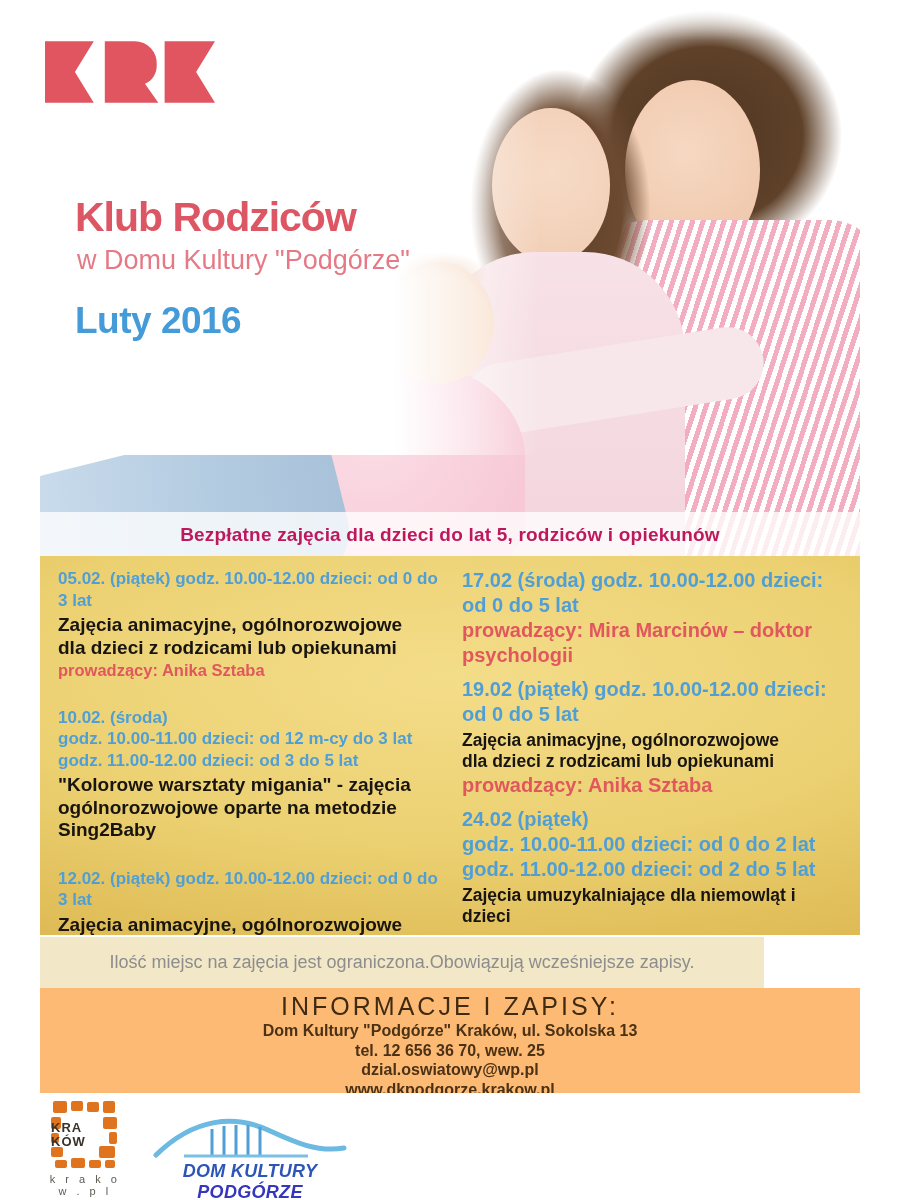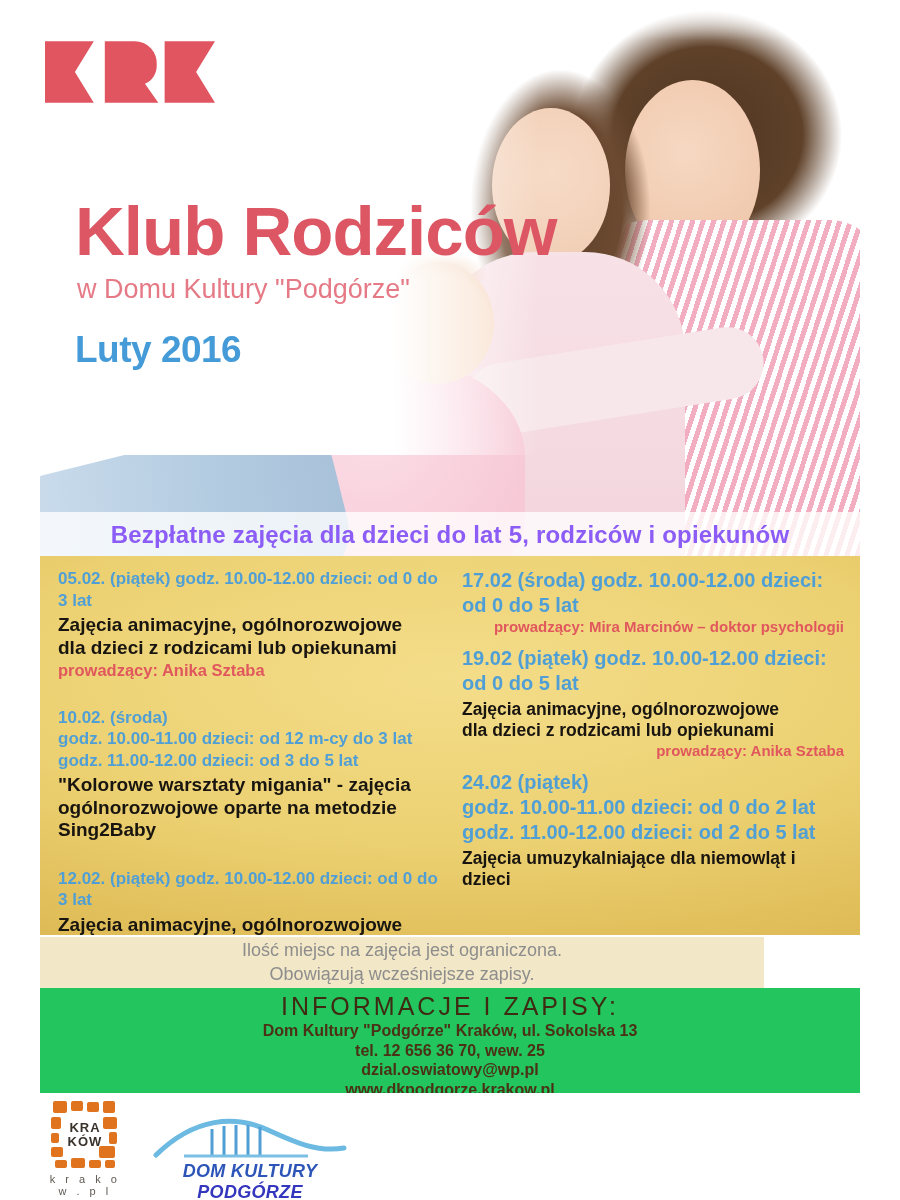--- a/index.html
+++ b/index.html
@@ -31,58 +31,58 @@
     background:radial-gradient(closest-side,#e7b083,rgba(231,176,131,0));}
   .jeans{left:-35px;top:445px;width:340px;height:170px;border-radius:55px;transform:rotate(-14deg);
     background:linear-gradient(100deg,#cfdfee 0%,#b4cce1 60%,#a7c1d9 100%);}
   .white-fade{left:0;top:0;width:100%;height:455px;
     background:linear-gradient(90deg,#ffffff 0%,#ffffff 43%,rgba(255,255,255,0) 61%);}
   .top-fade{left:0;top:0;width:100%;height:40px;
     background:linear-gradient(180deg,rgba(255,255,255,.85),rgba(255,255,255,0));}
 
   .banner{position:absolute;left:0;bottom:0;width:100%;height:45px;
     background:rgba(255,255,255,0.78);display:flex;align-items:center;justify-content:center;
-    color:#8b5cf6;font-size:24px;font-weight:700;letter-spacing:.2px;}
+    color:#be185d;font-size:19px;font-weight:700;letter-spacing:.2px;}
 
   
   .krk-logo{position:absolute;left:45px;top:33px;}
   .title-block{position:absolute;left:75px;top:196px;}
-  .main-title{margin:0;font-size:69px;font-weight:800;color:#dd5663;letter-spacing:-1px;line-height:1.05;}
+  .main-title{margin:0;font-size:41px;font-weight:800;color:#dd5663;letter-spacing:-1px;line-height:1.05;}
   .sub-title{margin:6px 0 0 2px;font-size:27px;color:#e57a86;font-weight:400;}
   .month{margin-top:24px;font-size:37px;font-weight:800;color:#449bd8;letter-spacing:-.5px;}
 
   
   .events{position:absolute;left:40px;top:556px;width:820px;height:379px;box-sizing:border-box;
     background:radial-gradient(120% 95% at 50% 32%,#f4dd8a 0%,#ecd172 45%,#ddb953 85%,#d2ab41 100%);
     display:flex;gap:22px;padding:12px 16px 0 18px;overflow:hidden;}
   .col{width:50%;box-sizing:border-box;}
   .event{margin-bottom:26px;}
   .col-right .event{margin-bottom:9px;}
   .schedule div{color:#4f9fd6;font-weight:700;font-size:17px;line-height:1.27;}
   .col-right .schedule div{font-size:20px;line-height:1.25;}
   .etitle{margin:3px 0 1px;}
   .etitle div{color:#18140f;font-weight:700;font-size:19px;line-height:1.18;}
   .col-right .etitle div{font-size:17.5px;line-height:1.2;}
   .leader{color:#e0585d;font-weight:700;font-size:16.5px;line-height:1.25;}
-  .col-right .leader{font-size:15px;text-align:right;}
+  .col-right .leader{font-size:20px;}
 
   
   .notice{position:absolute;left:40px;top:937px;width:724px;height:51px;background:#f2e7c6;
-    display:flex;flex-direction:column;align-items:center;justify-content:center;
+    display:flex;flex-direction:row;align-items:center;justify-content:center;
     color:#8d8d8d;font-size:18px;line-height:1.32;}
-  .contact{position:absolute;left:40px;top:988px;width:820px;height:105px;background:#22c55e;
+  .contact{position:absolute;left:40px;top:988px;width:820px;height:105px;background:#fdba74;
     text-align:center;color:#46301a;overflow:hidden;}
   .contact-heading{font-size:25px;letter-spacing:3px;font-weight:400;color:#3f2a12;margin-top:4px;}
   .contact-lines div{font-size:16px;font-weight:700;line-height:1.22;color:#4b3115;}
 
   
   .footer{position:absolute;left:40px;top:1093px;width:820px;height:107px;background:#fff;}
   .krakow-logo{position:absolute;left:5px;top:8px;width:80px;text-align:center;}
   .krakow-tiles{position:relative;width:68px;height:68px;margin:0 auto;}
-  .krakow-text{position:absolute;left:0;top:20px;width:68px;text-align:center;
+  .krakow-text{position:absolute;left:0;top:20px;width:68px;text-align:left;
     color:#3a332c;font-weight:700;font-size:13px;line-height:1.05;letter-spacing:1px;}
   .krakow-url{margin-top:4px;font-size:11px;letter-spacing:3.5px;color:#5f5a52;}
   .dk-logo{position:absolute;left:100px;top:20px;width:220px;text-align:center;}
   .dk-name{font-style:italic;font-weight:800;font-size:18px;letter-spacing:.3px;margin-top:-2px;}
   .dk-name .light{color:#2d55b8;}
   .dk-name .dark{color:#3436bd;}
   .dk-small{font-size:6.5px;font-weight:700;margin-top:2px;}
   .dk-small .em{color:#3b49c9;margin-right:6px;}
   .dk-small .ur{color:#3f6fd0;}
 </style>

